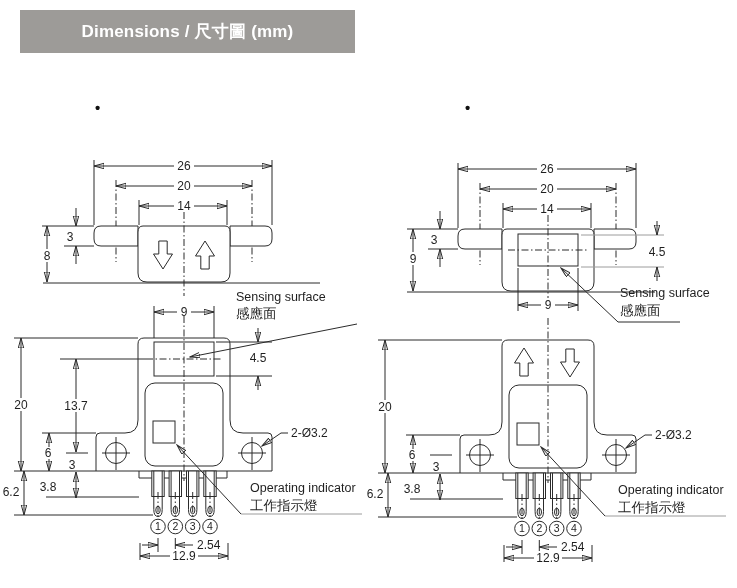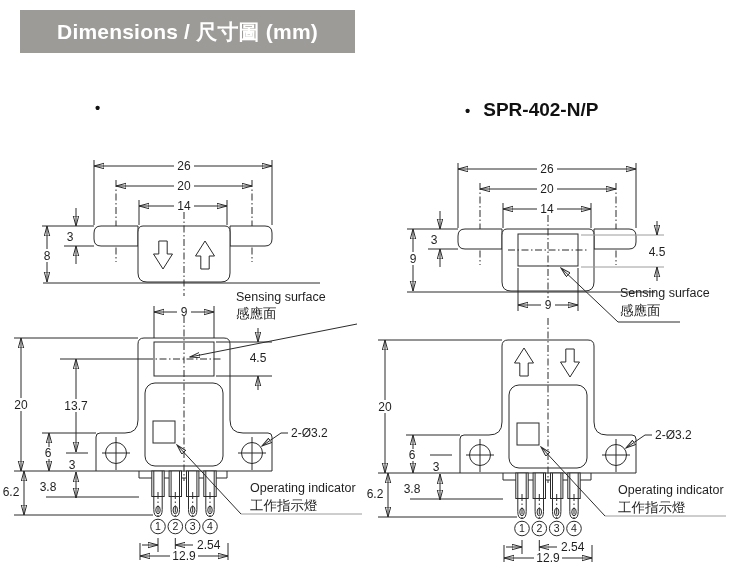--- a/index.html
+++ b/index.html
@@ -1,19 +1,19 @@
 <!DOCTYPE html>
 <html><head>
 <meta charset="utf-8">
 <style>
   html,body{margin:0;padding:0;background:#ffffff;}
   .page{position:relative;width:737px;height:588px;background:#fff;overflow:hidden;
         font-family:"Liberation Sans","DejaVu Sans",sans-serif;}
   .banner{position:absolute;left:20px;top:10px;width:335px;height:43px;background:#9d9b98;
-          color:#ffffff;font-size:21px;font-weight:bold;text-align:center;line-height:43px;
+          color:#ffffff;font-size:17px;font-weight:bold;text-align:center;line-height:43px;
           letter-spacing:.2px;}
   .ptitle{position:absolute;top:99px;font-size:19px;font-weight:bold;color:#111;
           display:flex;align-items:center;}
   .ptitle .bullet{font-size:15px;margin-right:13px;color:#111;}
   .t401{left:95px;}
   .t402{left:465px;}
   svg{position:absolute;left:0;top:0;}
   svg line,svg path,svg rect,svg circle,svg ellipse,svg polyline{
       stroke:#2b2b2b;stroke-width:1;fill:none;}
   svg .fw{fill:#ffffff;}
@@ -34,21 +34,20 @@
 
   <div class="banner">
     <span>Dimensions / 尺寸圖 (mm)</span>
   </div>
 
   <div class="ptitle t401">
     <span class="bullet">•</span>
   </div>
   <div class="ptitle t402">
     <span class="bullet">•</span>
-    <span>SPR-402-N/P</span>
   </div>
 
   <svg width="737" height="588" viewBox="0 0 737 588">
     <defs>
       <marker id="ah" markerWidth="11" markerHeight="7" refX="10" refY="3" orient="auto-start-reverse" markerUnits="userSpaceOnUse">
         <path d="M0,0.3 L10,3 L0,5.7 Z" fill="#2b2b2b" stroke="none"></path>
       </marker>
     </defs>
 
     <g>

